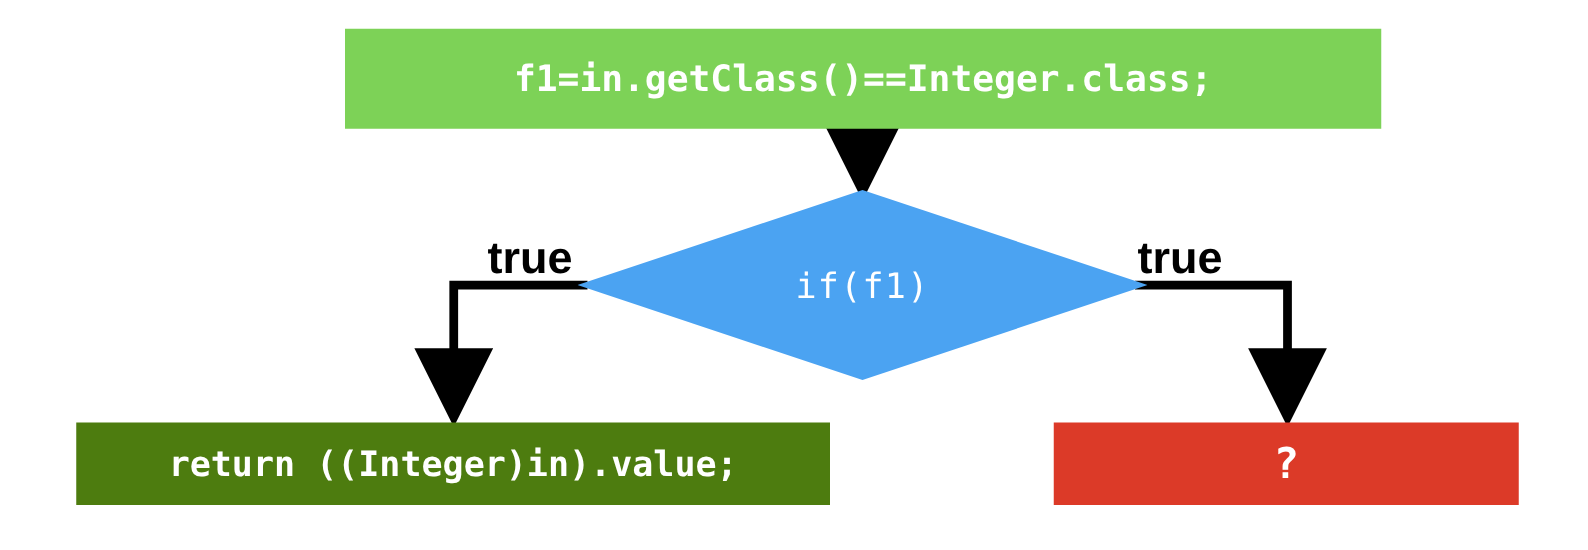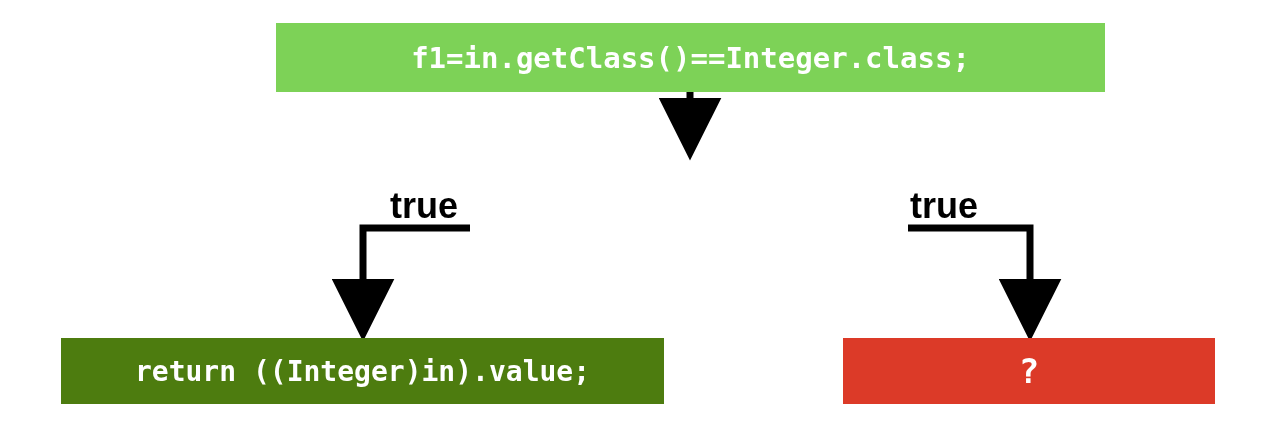--- a/index.html
+++ b/index.html
@@ -31,21 +31,21 @@
   .node-process {
     font-size: 29px;
     letter-spacing: 0px;
   }
 
   
   #node-top {
     left: 276px;
     top: 23px;
     width: 829px;
-    height: 69px;
+    height: 80px;
     background: #7DD257;
   }
 
   
   #node-decision-wrap {
     position: absolute;
     left: 462px;
     top: 152px;
     width: 456px;
     height: 152px;
@@ -137,20 +137,26 @@
       <path d="M470,228 L363,228 L363,329" stroke="#000000" stroke-width="7" fill="none" marker-end="url(#arrowhead)"></path>
     </g>
 
     <g>
       <path d="M908,228 L1030,228 L1030,329" stroke="#000000" stroke-width="7" fill="none" marker-end="url(#arrowhead)"></path>
     </g>
   </svg>
 
   <div class="node node-process" id="node-top">f1=in.getClass()==Integer.class;</div>
 
+  <div id="node-decision-wrap">
+    <svg width="456" height="152" viewBox="0 0 456 152">
+      <polygon points="228,0 456,76 228,152 0,76" fill="#4BA3F2"></polygon>
+    </svg>
+    <div id="node-decision-label">if(f1)</div>
+  </div>
 
   <div class="edge-label" id="edge-label-true">true</div>
 
   <div class="edge-label" id="edge-label-false">true</div>
 
   <div class="node node-process" id="node-true-branch">return ((Integer)in).value;</div>
 
   <div class="node node-process" id="node-false-branch">?</div>
 
 </div>

